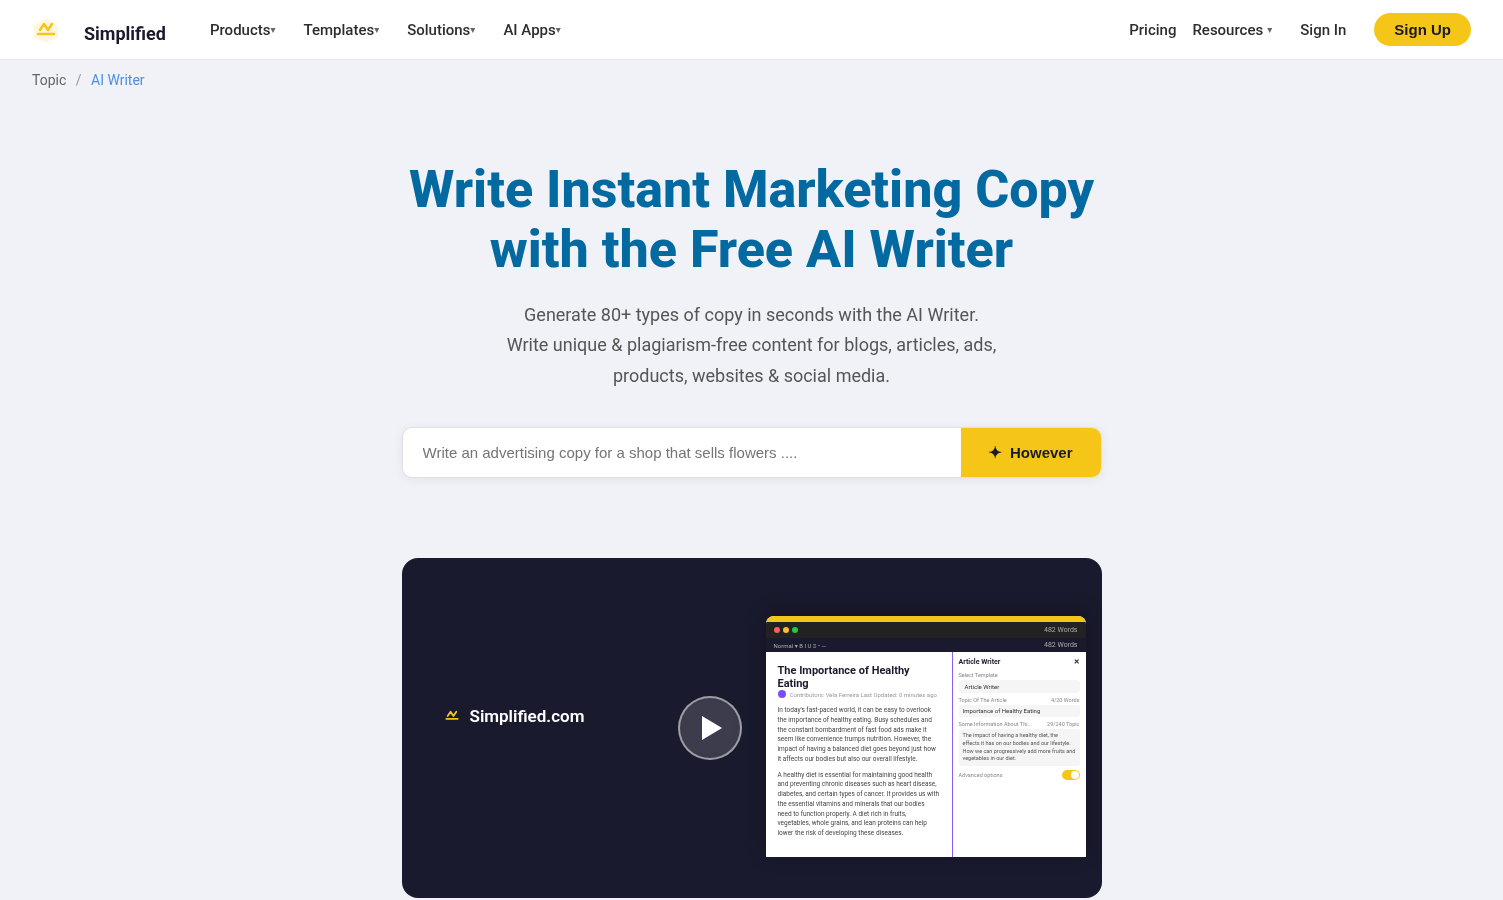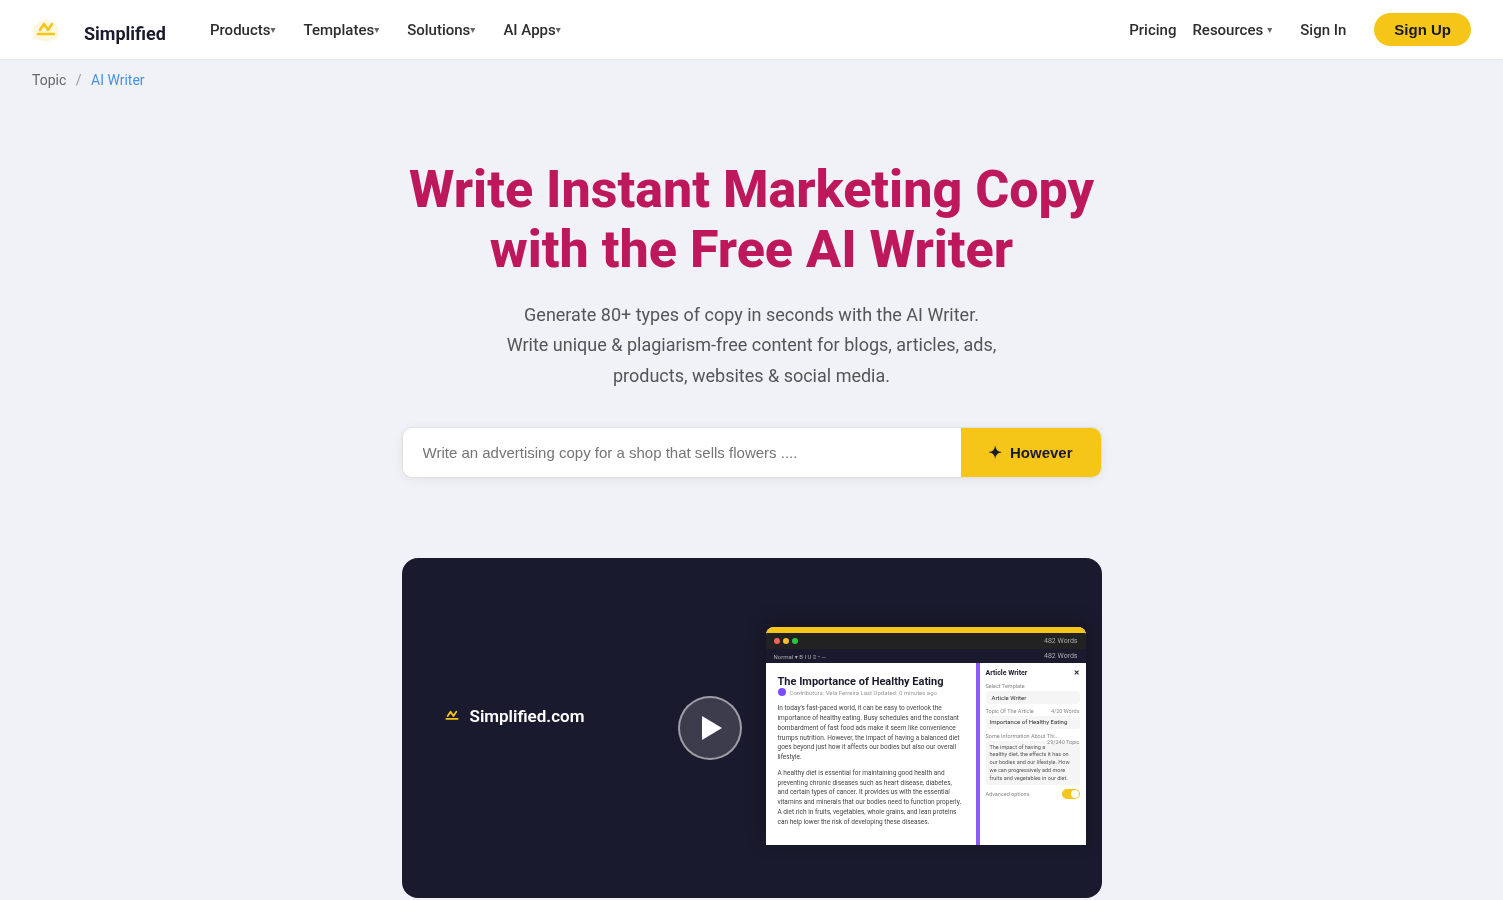--- a/index.html
+++ b/index.html
@@ -102,21 +102,21 @@
 
     
     .hero {
       background: #f0f2f7;
       text-align: center;
       padding: 60px 32px 40px;
     }
     .hero-title {
       font-size: 52px;
       font-weight: 800;
-      color: #be185d;
+      color: #0369a1;
       line-height: 1.15;
       max-width: 780px;
       margin: 0 auto 20px;
     }
     .hero-subtitle {
       font-size: 18px;
       color: #555;
       line-height: 1.7;
       max-width: 560px;
       margin: 0 auto 36px;
@@ -312,23 +312,23 @@
       line-height: 1.5;
       margin-bottom: 6px;
     }
     
     .app-with-panel {
       display: flex;
       position: relative;
     }
     .app-main-content { flex: 1; }
     .app-side-panel {
-      width: 110px;
+      width: 134px;
       background: #fff;
-      border-left: 4px solid #8b5cf6;
+      border-left: 1px solid #8b5cf6;
       padding: 6px;
       font-size: 6px;
     }
     .panel-header {
       display: flex;
       align-items: center;
       justify-content: space-between;
       margin-bottom: 6px;
       font-weight: 700;
       color: #1a1a2e;

